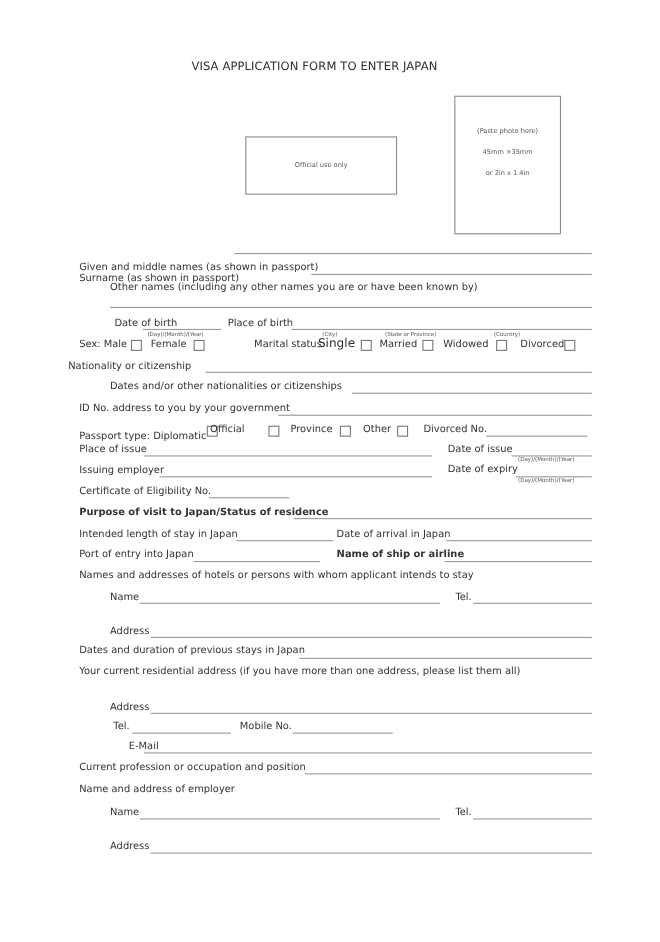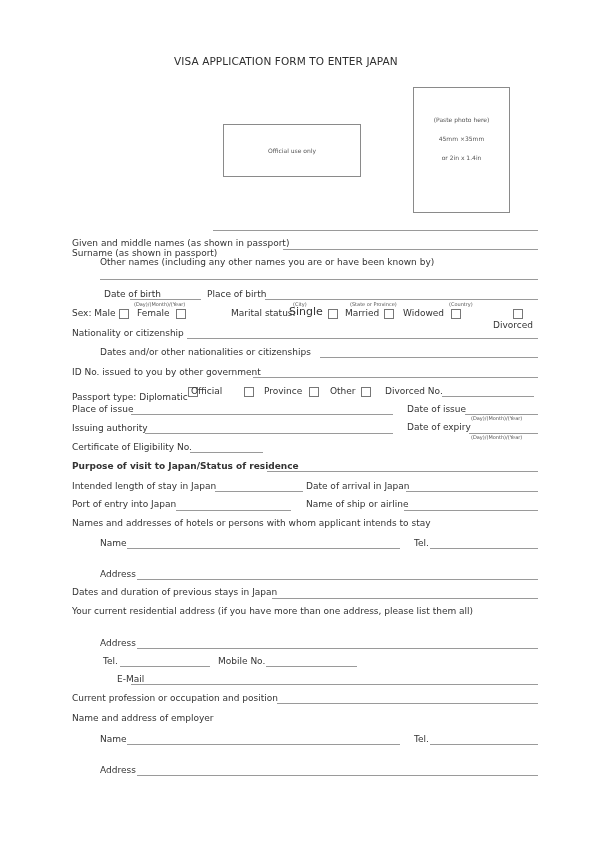--- a/index.html
+++ b/index.html
@@ -56,69 +56,69 @@
 <div class="chk" style="left:119px; top:309px;"></div>
 <div class="abs lbl" style="left:137px; top:308px;">Female</div>
 <div class="chk" style="left:176px; top:309px;"></div>
 <div class="abs lbl" style="left:231px; top:308px;">Marital status:</div>
 <div class="abs lbl big" style="left:289px; top:306px;">Single</div>
 <div class="chk" style="left:328px; top:309px;"></div>
 <div class="abs lbl" style="left:345px; top:308px;">Married</div>
 <div class="chk" style="left:384px; top:309px;"></div>
 <div class="abs lbl" style="left:403px; top:308px;">Widowed</div>
 <div class="chk" style="left:451px; top:309px;"></div>
-<div class="abs lbl" style="left:493px; top:308px;margin-top:12px;">Divorced</div>
+<div class="abs lbl" style="left:473px; top:308px;">Divorced</div>
 <div class="chk" style="left:513px; top:309px;"></div>
 
-<div class="abs lbl" style="left:72px; top:328px;">Nationality or citizenship</div>
+<div class="abs lbl" style="left:62px; top:328px;">Nationality or citizenship</div>
 <div class="line" style="left:187px; width:351px; top:338px;"></div>
 
 <div class="abs lbl" style="left:100px; top:347px;">Dates and/or other nationalities or citizenships</div>
 <div class="line" style="left:320px; width:218px; top:357px;"></div>
 
-<div class="abs lbl" style="left:72px; top:367px;">ID No. issued to you by other government</div>
+<div class="abs lbl" style="left:72px; top:367px;">ID No. address to you by your government</div>
 <div class="line" style="left:253px; width:285px; top:377px;"></div>
 
 <div class="abs lbl" style="left:72px; top:392px;">Passport type: Diplomatic</div>
 <div class="chk" style="left:188px; top:387px;"></div>
 <div class="abs lbl" style="left:191px; top:386px;text-align:center;">Official</div>
 <div class="chk" style="left:244px; top:387px;"></div>
 <div class="abs lbl" style="left:264px; top:386px;">Province</div>
 <div class="chk" style="left:309px; top:387px;"></div>
 <div class="abs lbl" style="left:330px; top:386px;">Other</div>
 <div class="chk" style="left:361px; top:387px;"></div>
 <div class="abs lbl" style="left:385px; top:386px;">Divorced No.</div>
 <div class="line" style="left:442px; width:92px; top:396px;"></div>
 
 <div class="abs lbl" style="left:72px; top:404px;">Place of issue</div>
 <div class="line" style="left:131px; width:262px; top:414px;"></div>
 <div class="abs lbl" style="left:407px; top:404px;">Date of issue</div>
 <div class="line" style="left:465px; width:73px; top:414px;"></div>
 <div class="abs hint" style="left:471px; top:415px;">(Day)/(Month)/(Year)</div>
 
-<div class="abs lbl" style="left:72px; top:423px;">Issuing authority</div>
+<div class="abs lbl" style="left:72px; top:423px;">Issuing employer</div>
 <div class="line" style="left:145px; width:248px; top:433px;"></div>
 <div class="abs lbl" style="left:407px; top:422px;">Date of expiry</div>
 <div class="line" style="left:469px; width:69px; top:433px;"></div>
 <div class="abs hint" style="left:471px; top:434px;">(Day)/(Month)/(Year)</div>
 
 <div class="abs lbl" style="left:72px; top:442px;">Certificate of Eligibility No.</div>
 <div class="line" style="left:190px; width:73px; top:452px;"></div>
 
 <div class="abs lbl" style="left:72px; top:461px;font-weight:bold;">Purpose of visit to Japan/Status of residence</div>
 <div class="line" style="left:267px; width:271px; top:471px;"></div>
 
 <div class="abs lbl" style="left:72px; top:481px;">Intended length of stay in Japan</div>
 <div class="line" style="left:215px; width:88px; top:491px;"></div>
 <div class="abs lbl" style="left:306px; top:481px;">Date of arrival in Japan</div>
 <div class="line" style="left:406px; width:132px; top:491px;"></div>
 
 <div class="abs lbl" style="left:72px; top:499px;">Port of entry into Japan</div>
 <div class="line" style="left:176px; width:115px; top:510px;"></div>
-<div class="abs lbl" style="left:306px; top:499px;">Name of ship or airline</div>
+<div class="abs lbl" style="left:306px; top:499px;font-weight:bold;">Name of ship or airline</div>
 <div class="line" style="left:404px; width:134px; top:510px;"></div>
 
 <div class="abs lbl" style="left:72px; top:518px;">Names and addresses of hotels or persons with whom applicant intends to stay</div>
 
 <div class="abs lbl" style="left:100px; top:538px;">Name</div>
 <div class="line" style="left:127px; width:273px; top:548px;"></div>
 <div class="abs lbl" style="left:414px; top:538px;">Tel.</div>
 <div class="line" style="left:430px; width:108px; top:548px;"></div>
 
 <div class="abs lbl" style="left:100px; top:569px;">Address</div>

